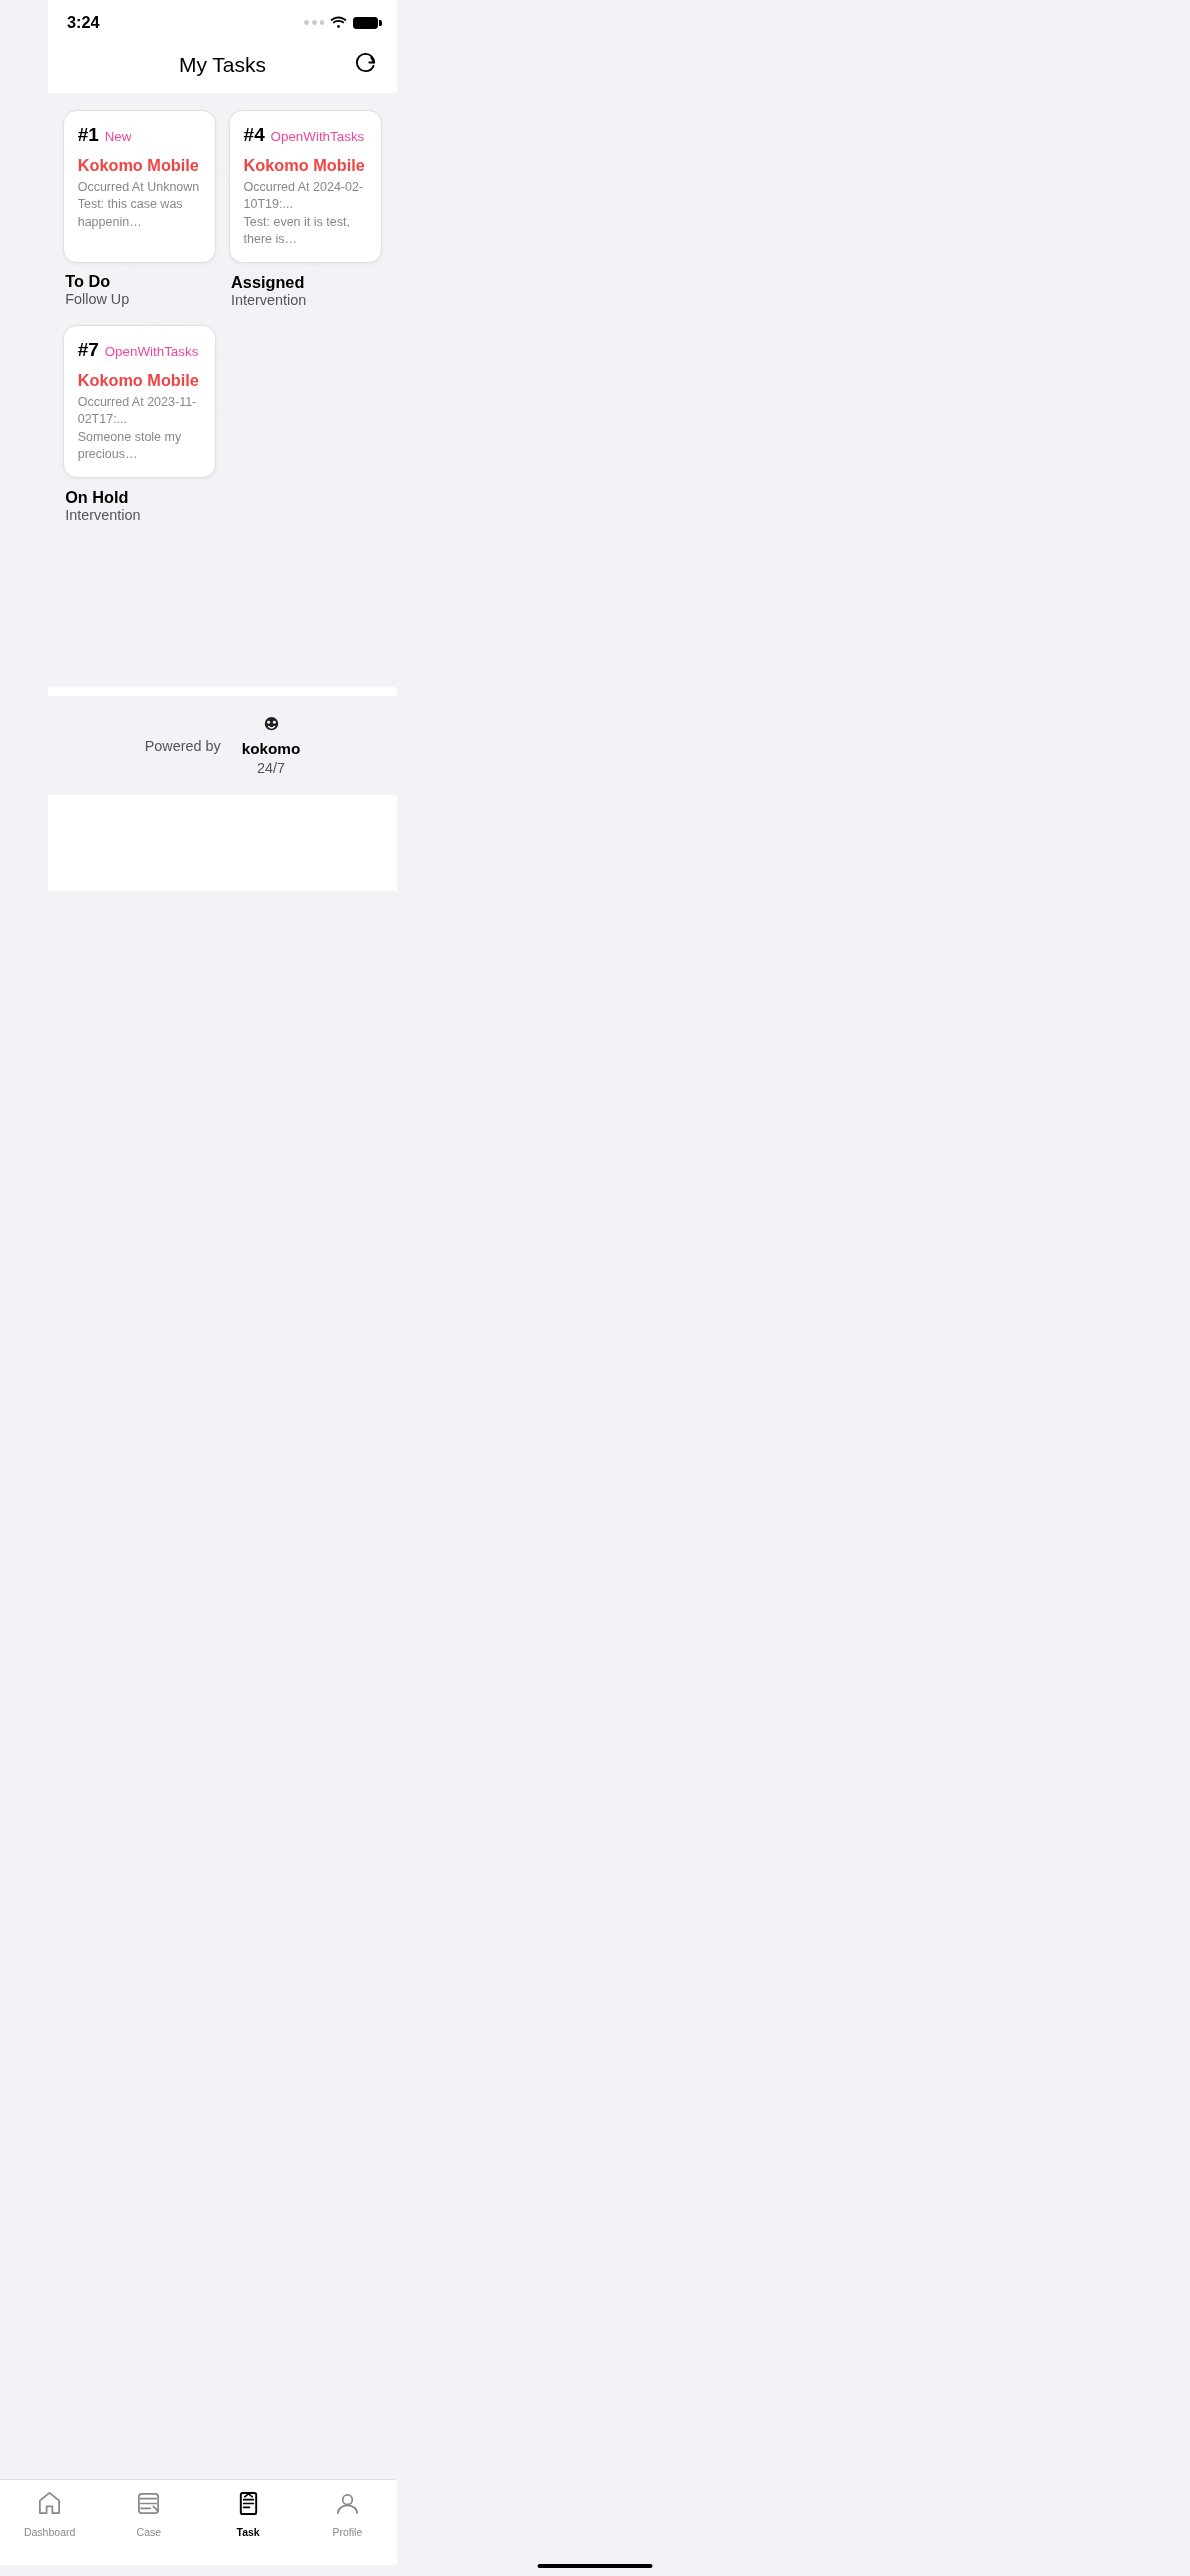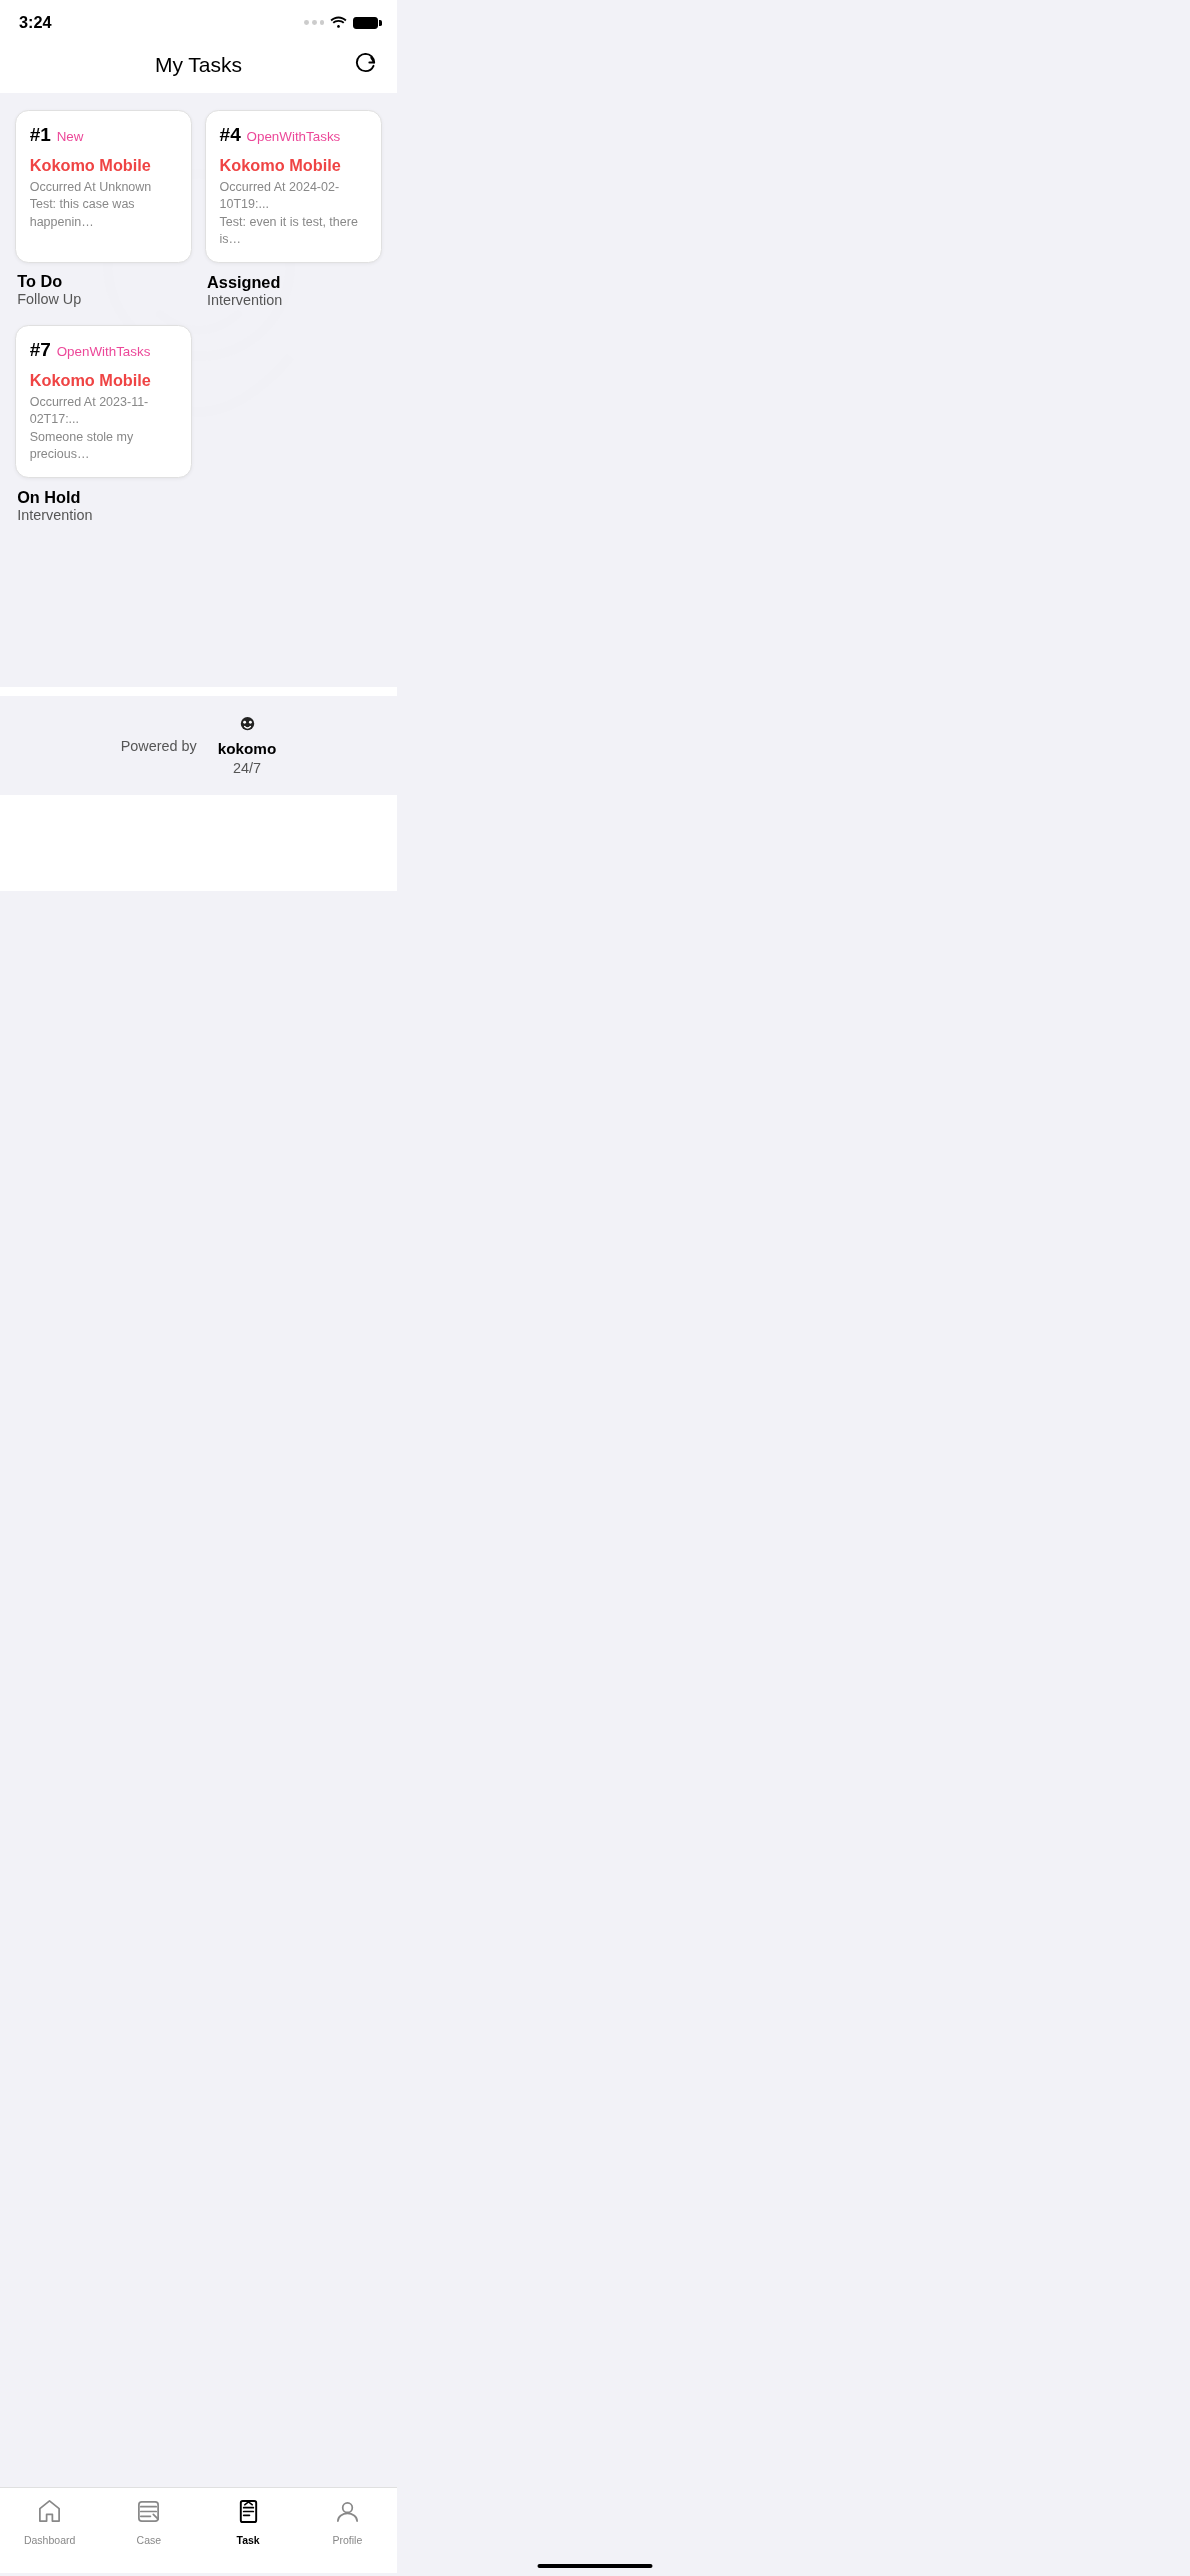--- a/index.html
+++ b/index.html
@@ -199,21 +199,21 @@
     .brand-logo {
       display: inline-flex;
       align-items: center;
       gap: 1.9px;
       flex-direction: column;
     }
 
     
     .bottom-nav {
       position: fixed;
-      bottom: 3px;
+      bottom: 11px;
       width: 397px;
       background: #fff;
       border-top: 1px solid #e0e0e0;
       display: flex;
       justify-content: space-around;
       align-items: center;
       padding: 11.5px 0 27px;
       z-index: 100;
     }
 
@@ -254,20 +254,21 @@
       width: 115px;
       height: 4.8px;
       background: #000;
       border-radius: 2.9px;
       z-index: 101;
     }
 
     .content-wrapper {
       background: #fff;
       padding-bottom: 96px;
+      margin-left: 48px;
     }
   </style>
 </head>
 <body>
 
 <div class="content-wrapper">
 
   <div class="status-bar">
     <span class="status-time">3:24</span>
     <div class="status-icons">

